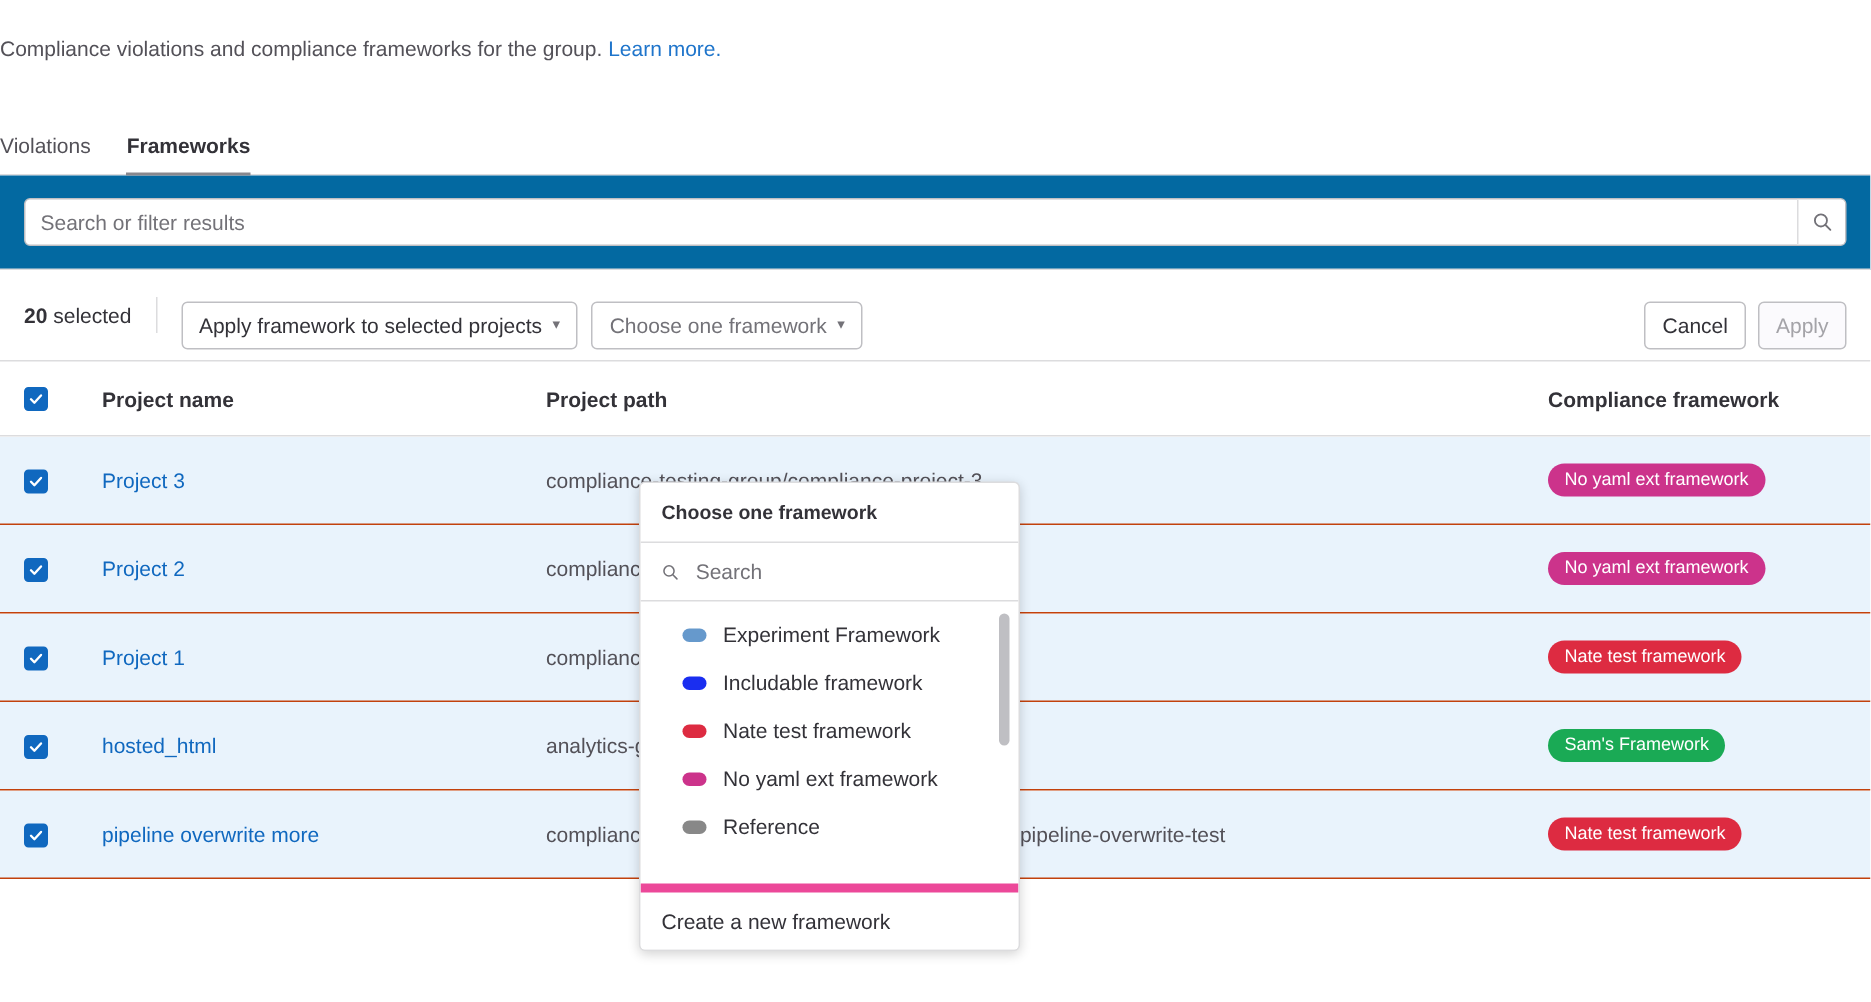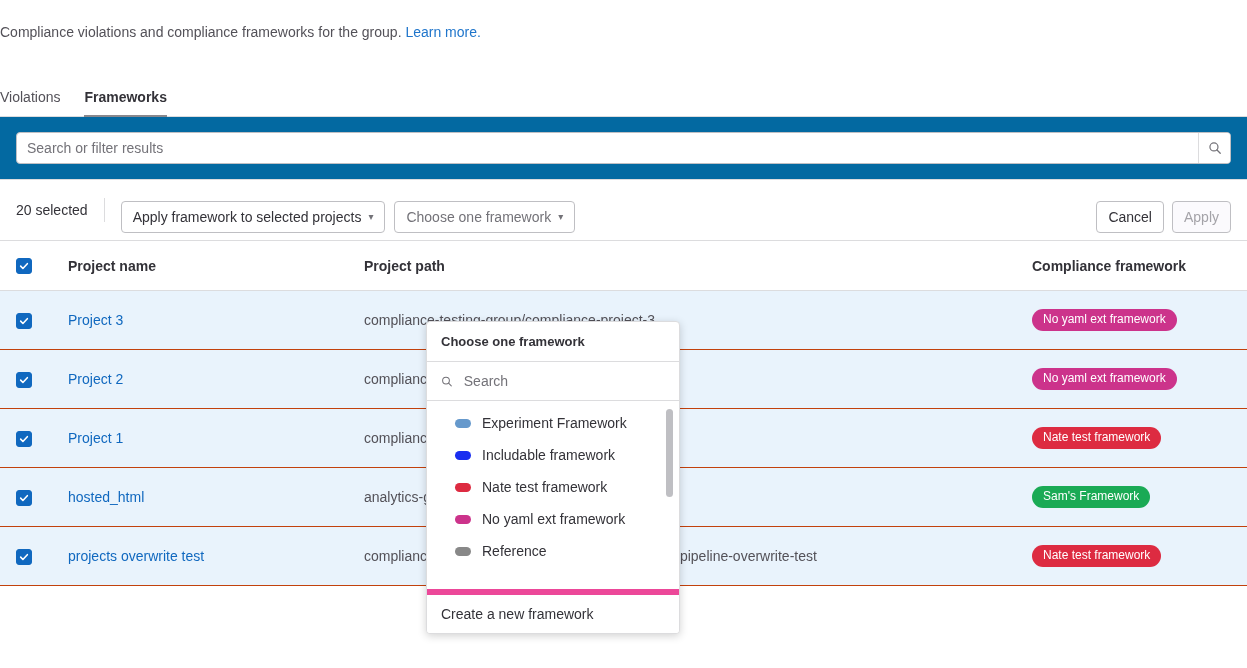--- a/index.html
+++ b/index.html
@@ -74,21 +74,21 @@
   }
 
   
   .action-bar {
     display: flex; align-items: center;
     height: 61px; padding: 0 16px;
     border-bottom: 1px solid #dcdcde;
     background: #fff;
   }
   .selected-count { font-size: 14px; color: #333238; white-space: nowrap; }
-  .selected-count b { font-weight: 400; }
+  .selected-count b { font-weight: 700; }
   .vdiv { width: 1px; height: 24px; background: #dcdcde; margin: 0 16px; }
 
   .btn {
     height: 32px; padding: 0 11px;
     border: 1px solid #bfbfc3; border-radius: 4px;
     background: #fff; color: #333238;
     font-size: 14px; font-family: "Liberation Sans", sans-serif;
     cursor: pointer; display: inline-flex;
     align-items: center; gap: 7px; white-space: nowrap; margin-top: 13px;
   }
@@ -291,21 +291,21 @@
           <td class="col-name"><a href="#" class="proj-link">hosted_html</a></td>
           <td class="col-path">analytics-group/hosted_html</td>
           <td class="col-fw"><span class="badge" style="background:#1aaa55">Sam's Framework</span></td>
         </tr>
         <tr>
           <td class="col-check"><span class="cb">
               <svg width="10" height="10" viewBox="0 0 12 12">
                 <path d="M2 6.2 L4.7 9 L10 3.2" stroke="#fff" stroke-width="1.9" fill="none" stroke-linecap="round" stroke-linejoin="round"></path>
               </svg>
             </span></td>
-          <td class="col-name"><a href="#" class="proj-link">projects overwrite test</a></td>
+          <td class="col-name"><a href="#" class="proj-link">pipeline overwrite more</a></td>
           <td class="col-path">compliance-testing-group/compliance-pipeline-test/pipeline-overwrite-test</td>
           <td class="col-fw"><span class="badge" style="background:#dd2b41">Nate test framework</span></td>
         </tr>
       </tbody>
   </table>
 
   <div class="dropdown">
     <div class="dd-header">Choose one framework</div>
     <div class="dd-search">
       <svg width="13" height="13" viewBox="0 0 16 16" fill="none">

